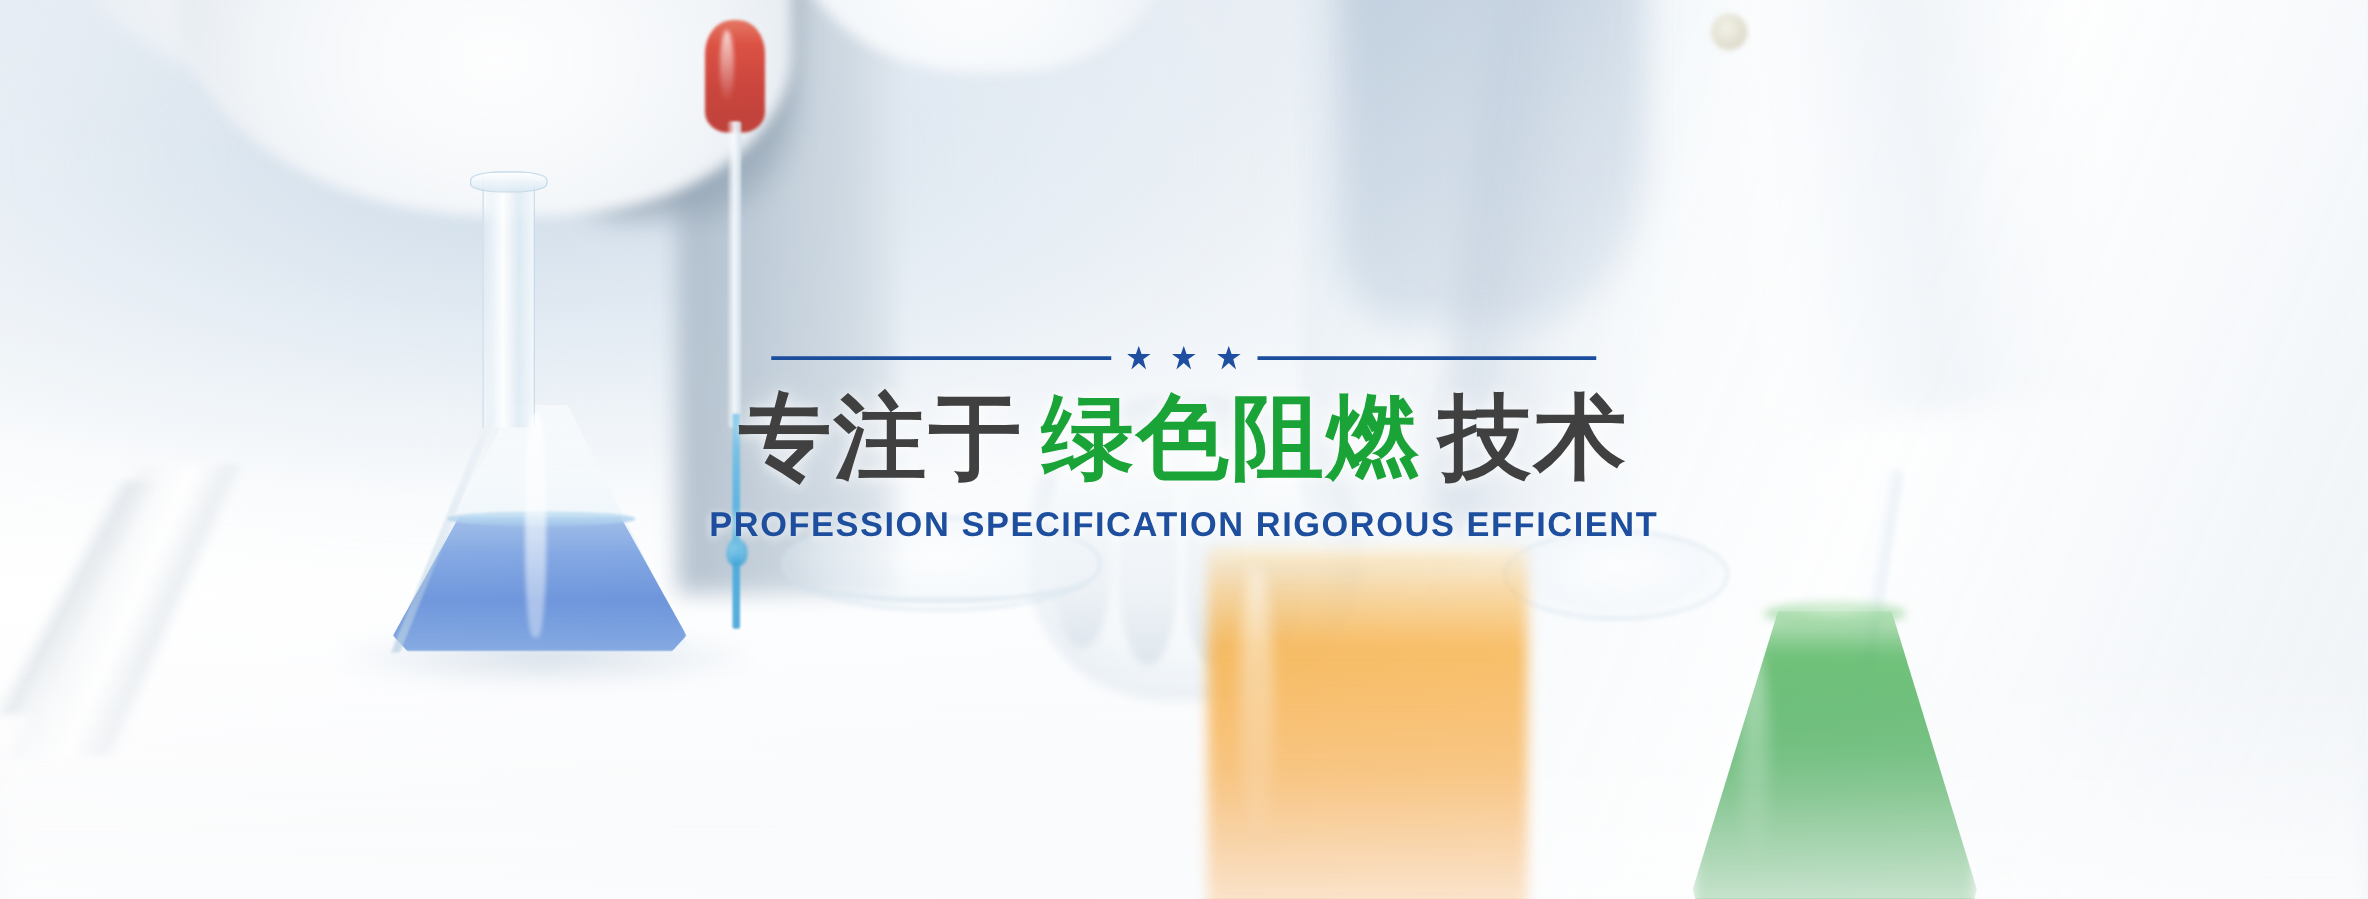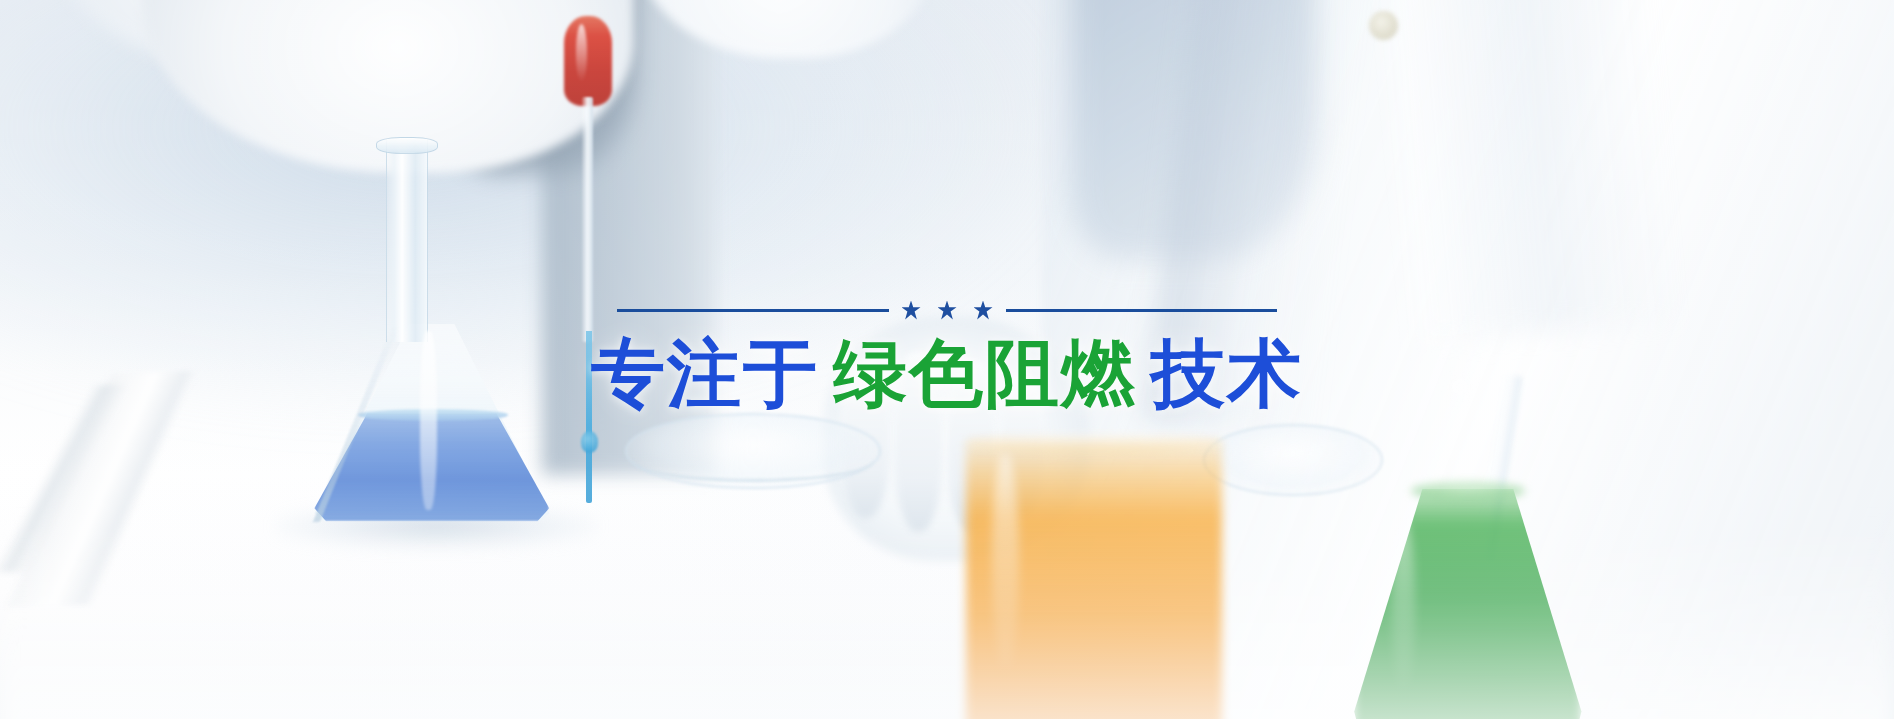--- a/index.html
+++ b/index.html
@@ -339,21 +339,21 @@
 
   .headline{
     font-size:74px;
     font-weight:700;
     letter-spacing:2px;
     line-height:1.04;
     white-space:nowrap;
     margin:2px 0 0 0;
     text-shadow:0 1px 10px rgba(255,255,255,.75), 0 0 26px rgba(255,255,255,.55);
   }
-  .hl-blue{ color:#1d4ed8; }
+  .hl-blue{ color:#404040; }
   .hl-green{ color:#1aa336; padding:0 14px; }
 
   .subline{
     font-size:27.5px;
     font-weight:700;
     letter-spacing:1.25px;
     color:#1e4e9e;
     white-space:nowrap;
     margin-top:16px;
     text-shadow:0 1px 8px rgba(255,255,255,.8);
@@ -446,16 +446,17 @@
         <span class="star"></span>
         <span class="star"></span>
       </span>
       <span class="rule"></span>
     </div>
 
     <h1 class="headline">
       <span class="hl-blue">专注于</span><span class="hl-green">绿色阻燃</span><span class="hl-blue">技术</span>
     </h1>
 
+    <div class="subline">PROFESSION SPECIFICATION RIGOROUS EFFICIENT</div>
 
 
   </div>
 </div>
 
 </body></html>

